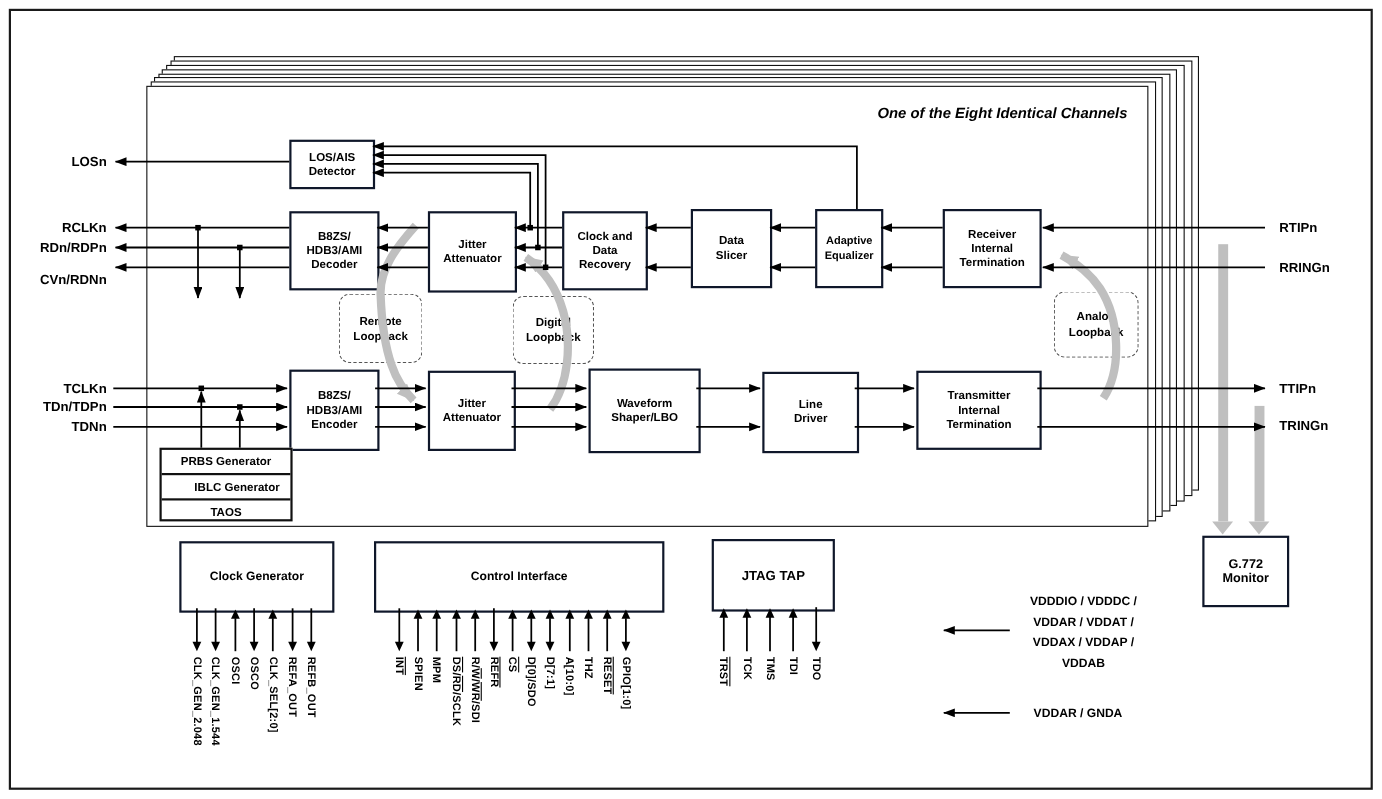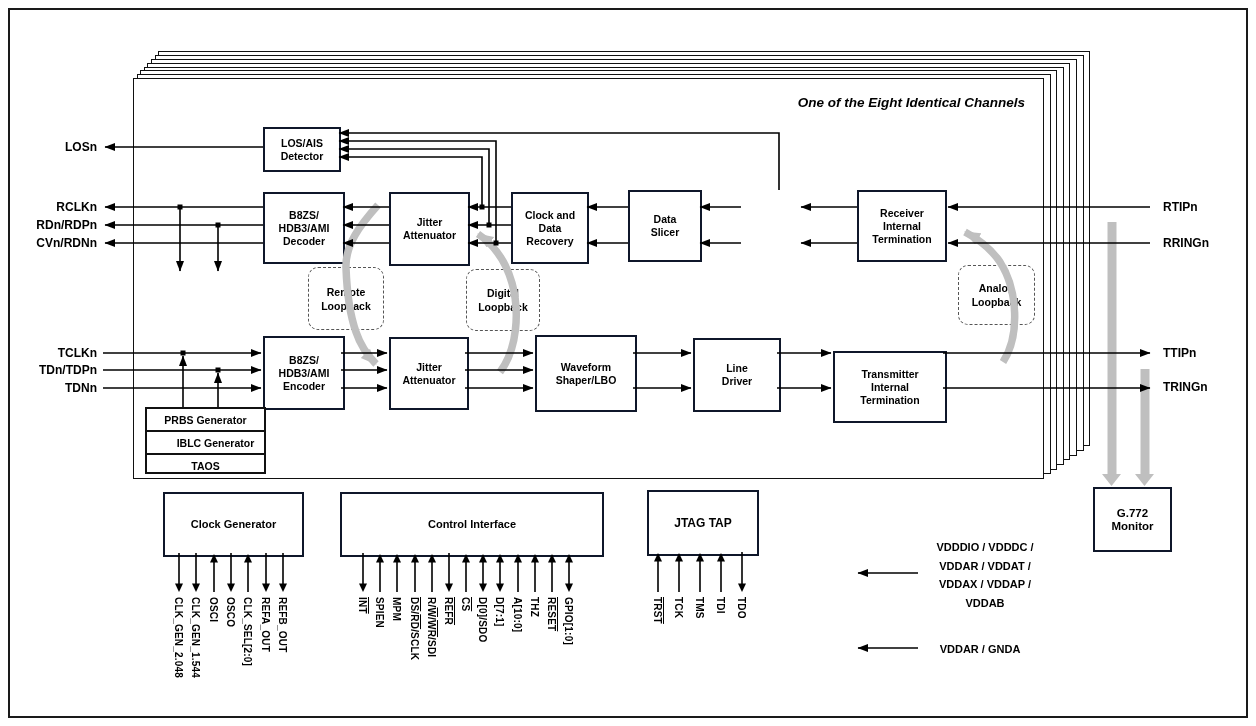--- a/index.html
+++ b/index.html
@@ -58,50 +58,52 @@
     <div class="row" style="height:21px;padding-left:20px;">IBLC Generator</div>
     <div class="row" style="height:21px;">TAOS</div>
   </div>
   <div class="blk" style="left:389px;top:192px;width:77px;height:70px;">Jitter
 Attenuator</div>
   <div class="blk" style="left:511px;top:192px;width:74px;height:68px;">Clock and
 Data
 Recovery</div>
   <div class="blk" style="left:628px;top:190px;width:70px;height:68px;">Data
 Slicer</div>
+  <div class="blk" style="left:741px;top:190px;width:58px;height:68px;font-size:10px;">Adaptive
+Equalizer</div>
   <div class="blk" style="left:857px;top:190px;width:86px;height:68px;">Receiver
 Internal
 Termination</div>
   <div class="blk" style="left:389px;top:337px;width:76px;height:69px;">Jitter
 Attenuator</div>
   <div class="blk" style="left:535px;top:335px;width:98px;height:73px;">Waveform
 Shaper/LBO</div>
   <div class="blk" style="left:693px;top:338px;width:84px;height:70px;">Line
 Driver</div>
-  <div class="blk" style="left:833px;top:351px;width:110px;height:68px;">Transmitter
+  <div class="blk" style="left:833px;top:337px;width:110px;height:68px;">Transmitter
 Internal
 Termination</div>
 
   <div class="dash" style="left:308px;top:267px;width:74px;height:61px;">Remote
 Loopback</div>
   <div class="dash" style="left:466px;top:269px;width:72px;height:60px;">Digital
 Loopback</div>
   <div class="dash" style="left:958px;top:265px;width:75px;height:58px;">Analog
 Loopback</div>
 
   <div class="blk" style="left:163px;top:492px;width:137px;height:61px;font-size:11px;">Clock Generator</div>
   <div class="blk" style="left:340px;top:492px;width:260px;height:61px;font-size:11px;">Control Interface</div>
   <div class="blk" style="left:647px;top:490px;width:108px;height:62px;font-size:12px;">JTAG TAP</div>
   <div class="blk" style="left:1093px;top:487px;width:75px;height:61px;font-size:11.5px;">G.772
 Monitor</div>
 
   <div class="sig r" style="left:27px;top:139px;width:70px;">LOSn</div>
   <div class="sig r" style="left:27px;top:199px;width:70px;">RCLKn</div>
   <div class="sig r" style="left:27px;top:217px;width:70px;">RDn/RDPn</div>
-  <div class="sig r" style="left:27px;top:235px;width:70px;">CVn/RDNn</div>
+  <div class="sig r" style="left:27px;top:246px;width:70px;">CVn/RDNn</div>
   <div class="sig r" style="left:27px;top:345px;width:70px;">TCLKn</div>
   <div class="sig r" style="left:27px;top:362px;width:70px;">TDn/TDPn</div>
   <div class="sig r" style="left:27px;top:380px;width:70px;">TDNn</div>
   <div class="sig" style="left:1163px;top:199px;width:80px;">RTIPn</div>
   <div class="sig" style="left:1163px;top:235px;width:80px;">RRINGn</div>
   <div class="sig" style="left:1163px;top:345px;width:80px;">TTIPn</div>
   <div class="sig" style="left:1163px;top:379px;width:80px;">TRINGn</div>
 
   <div class="ptxt" style="left:905px;top:538px;width:160px;">VDDDIO / VDDDC /
 VDDAR / VDDAT /

